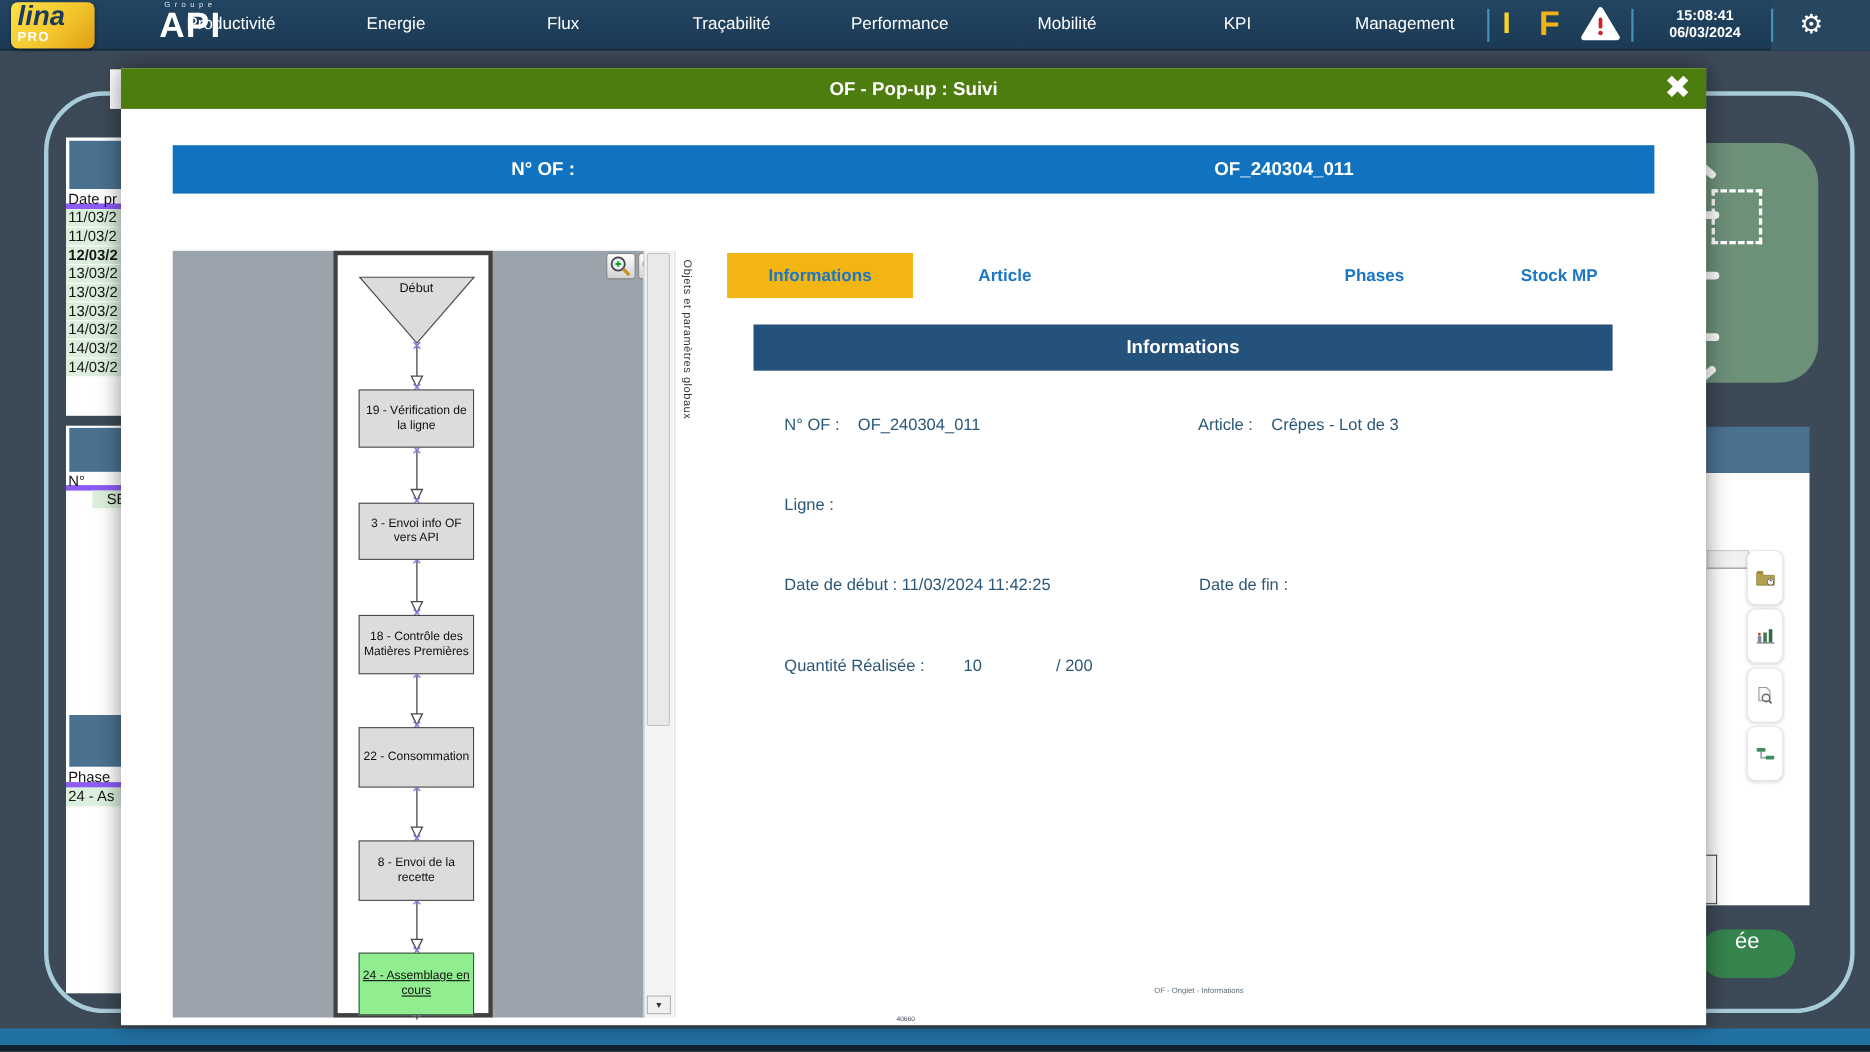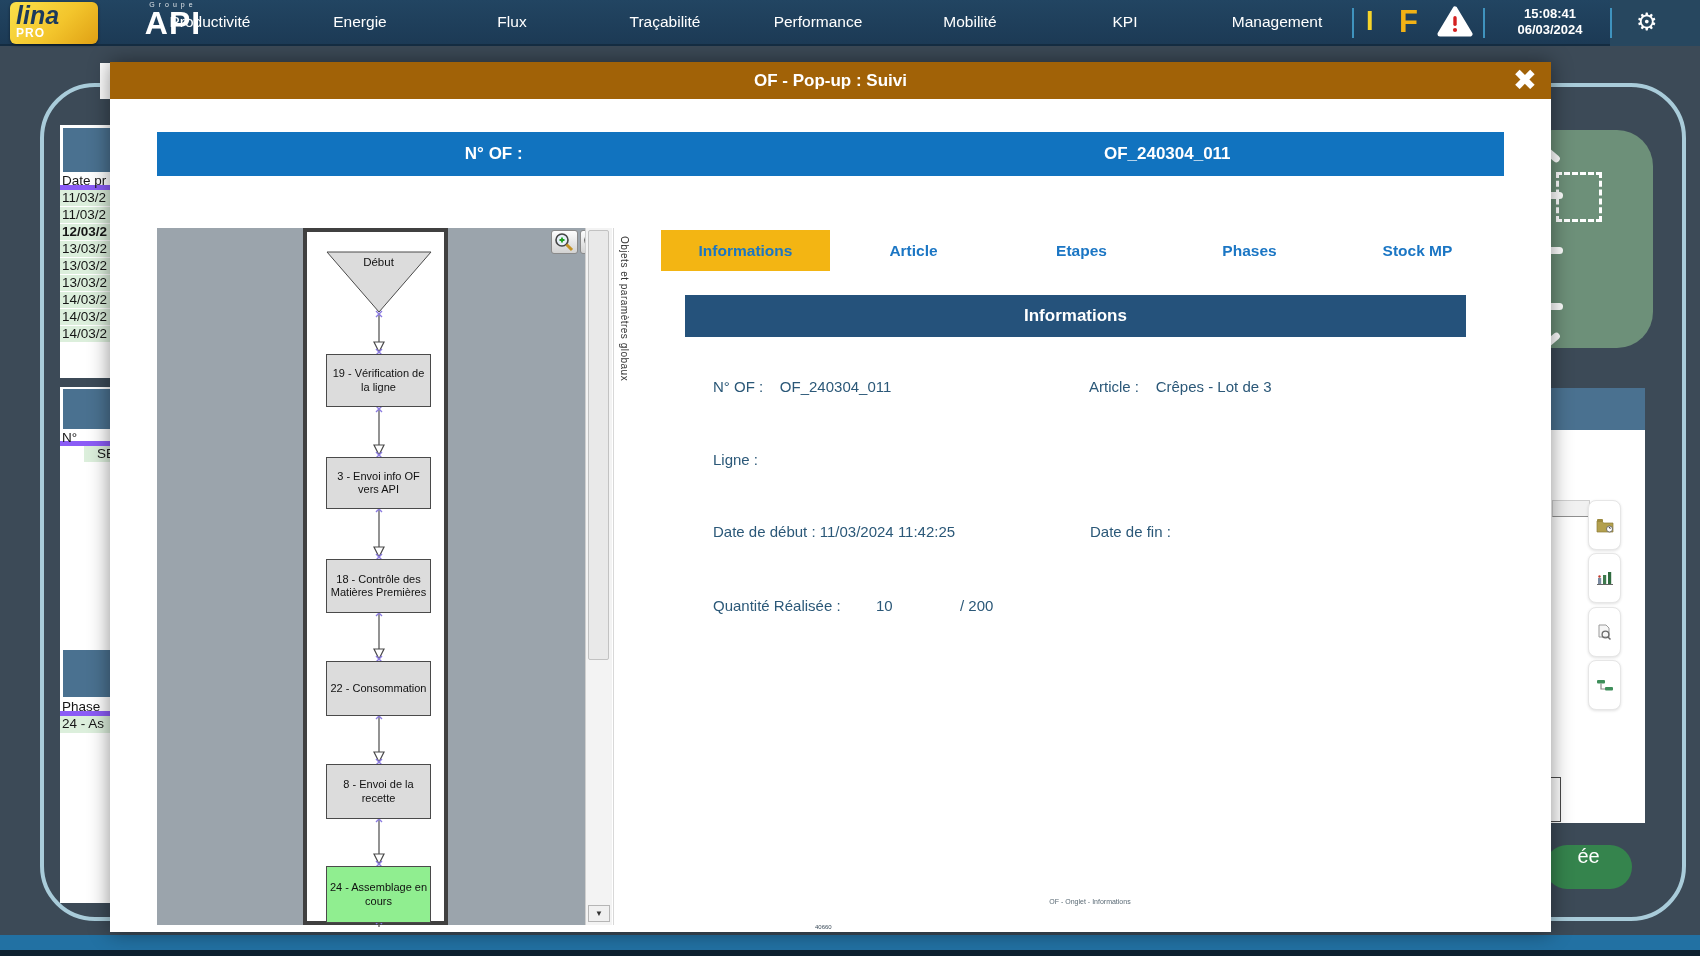--- a/index.html
+++ b/index.html
@@ -1,21 +1,21 @@
 <!DOCTYPE html>
 <html><head>
 <meta charset="utf-8">
 <style>
   html,body{margin:0;padding:0;background:#222;}
   *{box-sizing:border-box;font-family:"Liberation Sans",sans-serif;}
   #screen{position:relative;width:1700px;height:956px;overflow:hidden;background:#3c4a57;}
 
   
   .navbar{position:absolute;left:0;top:0;width:1700px;height:46px;background:linear-gradient(#224562,#1c3a55);z-index:40;border-bottom:2px solid #142c41;}
-  .logo-box{position:absolute;left:10px;top:2px;width:88px;height:42px;border-radius:6px;
+  .logo-box{position:absolute;left:10px;top:2px;width:76px;height:42px;border-radius:6px;
     background:linear-gradient(135deg,#fbe14a 0%,#f3c52c 55%,#dfa014 100%);box-shadow:0 1px 3px rgba(0,0,0,.5);padding:1px 6px;}
   .logo-lina{font-size:25px;font-weight:bold;font-style:italic;color:#1b3a5c;line-height:24px;}
   .logo-pro{font-size:12px;font-weight:bold;color:#fff;line-height:12px;letter-spacing:1px;}
   .api-logo{position:absolute;left:118px;top:1px;width:110px;text-align:center;color:#fff;}
   .api-groupe{font-size:7px;letter-spacing:4px;opacity:.85;}
   .api-main{font-size:32px;font-weight:bold;letter-spacing:1px;line-height:30px;}
   .nav-item{position:absolute;top:13px;width:150px;text-align:center;color:#fff;font-size:15.5px;cursor:pointer;}
   .nav-sep{position:absolute;top:8px;width:2px;height:30px;background:#3f93be;}
   .ind-i{position:absolute;left:1366px;top:6px;font-size:27px;font-weight:bold;color:#f6d42a;}
   .ind-f{position:absolute;left:1399px;top:4px;font-size:31px;font-weight:bold;color:#f1b216;}
@@ -34,31 +34,31 @@
   .green-panel{position:absolute;left:1516px;top:130px;width:137px;height:218px;background:#6d9079;border-radius:36px;}
   .dash-square{position:absolute;left:1556px;top:172px;width:46px;height:50px;border:3px dashed #fff;}
   .dash-pill{position:absolute;width:17px;height:7px;border-radius:4px;background:#fff;}
   .side-btn{position:absolute;left:1588px;width:33px;height:50px;background:#fff;border:1px solid #e6e6e6;border-radius:8px;box-shadow:0 1px 3px rgba(0,0,0,.12);display:flex;align-items:center;justify-content:center;cursor:pointer;}
   .green-pill{position:absolute;left:1545px;top:845px;width:87px;height:44px;background:#35844d;border-radius:22px;color:#fff;font-size:20px;display:flex;align-items:flex-start;justify-content:center;cursor:pointer;}
   .bottom-strip{position:absolute;left:0;top:935px;width:1700px;height:15px;background:#2271a3;}
   .bottom-edge{position:absolute;left:0;top:950px;width:1700px;height:6px;background:#0e2130;}
 
   
   .popup{position:absolute;left:110px;top:62px;width:1441px;height:870px;background:#fff;box-shadow:0 0 20px rgba(0,0,0,.45);z-index:20;}
-  .popup-titlebar{position:absolute;left:0;top:0;width:1441px;height:37px;background:#a16207;color:#fff;font-size:17px;font-weight:bold;text-align:center;line-height:37px;}
+  .popup-titlebar{position:absolute;left:0;top:0;width:1441px;height:37px;background:#4d7c0f;color:#fff;font-size:17px;font-weight:bold;text-align:center;line-height:37px;}
   .popup-close{position:absolute;right:8px;top:0px;width:36px;height:36px;color:#fff;font-size:29px;line-height:36px;text-align:center;cursor:pointer;}
   .of-bar{position:absolute;left:47px;top:70px;width:1347px;height:44px;background:#1173bf;color:#fff;font-size:17px;font-weight:bold;display:flex;}
   .of-bar div{width:50%;text-align:center;line-height:44px;}
 
   
   .flow-gray{position:absolute;left:47px;top:166px;width:430px;height:697px;background:#9ba4ac;}
   .flow-col{position:absolute;left:193px;top:166px;width:145px;height:697px;background:#fff;border:4px solid #404040;}
   .flow-node{position:absolute;left:19px;width:105px;background:#dcdcdc;border:1px solid #4a4a4a;color:#111;
      font-size:11px;line-height:1.2;display:flex;align-items:center;justify-content:center;text-align:center;padding:2px;cursor:pointer;}
-  .flow-node.active{background:#90ee90;}
+  .flow-node.active{background:#90ee90;text-decoration:underline;}
   .flow-start-label{position:absolute;left:19px;top:24px;width:105px;text-align:center;font-size:11.5px;color:#111;}
   .zoom-btn{position:absolute;top:168px;width:27px;height:24px;background:linear-gradient(#fdfdfd,#d2d2d2);border:1px solid #8a8a8a;border-radius:3px;cursor:pointer;}
   .vscroll{position:absolute;left:475px;top:166px;width:27px;height:697px;background:#f3f3f3;border-left:1px solid #cfcfcf;}
   .vscroll-thumb{position:absolute;left:2px;top:2px;width:21px;height:430px;background:#e9e9e9;border:1px solid #c2c2c2;border-radius:2px;cursor:pointer;}
   .vscroll-down{position:absolute;left:2px;bottom:3px;width:22px;height:17px;background:#f0f0f0;border:1px solid #b5b5b5;text-align:center;font-size:8px;line-height:16px;color:#333;cursor:pointer;}
   .side-strip{position:absolute;left:503px;top:166px;width:21px;height:697px;background:#fff;border-left:1px solid #d8d8d8;}
   .side-strip span{writing-mode:vertical-rl;font-size:10px;color:#333;display:block;margin:8px auto 0;letter-spacing:.5px;}
 
   
   .tab{position:absolute;top:168px;width:169px;height:41px;text-align:center;line-height:41px;font-size:15.5px;font-weight:600;color:#1b76c4;cursor:pointer;}
@@ -234,21 +234,20 @@
       <div class="vscroll-thumb"></div>
       <div class="vscroll-down">▼</div>
     </div>
 
     <div class="side-strip">
       <span>Objets et paramètres globaux</span>
     </div>
 
     <div class="tab active" style="left:551px;">Informations</div>
     <div class="tab" style="left:719px;">Article</div>
-    <div class="tab" style="left:887px;">Etapes</div>
     <div class="tab" style="left:1055px;">Phases</div>
     <div class="tab" style="left:1223px;">Stock MP</div>
 
     <div class="info-header">Informations</div>
 
     <div class="fld" style="left:603px;top:316px;">
       <span>N° OF :</span>&nbsp;&nbsp;&nbsp;
       <span>OF_240304_011</span>
     </div>
     <div class="fld" style="left:979px;top:316px;">

